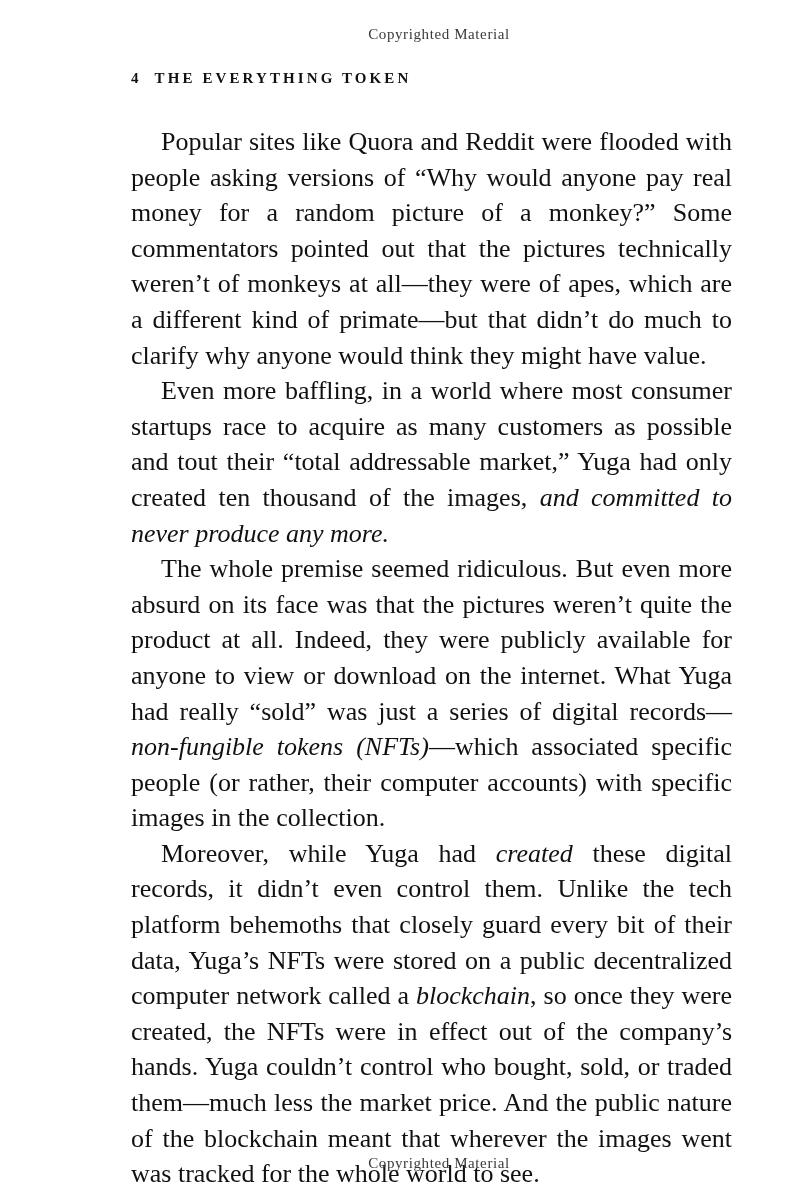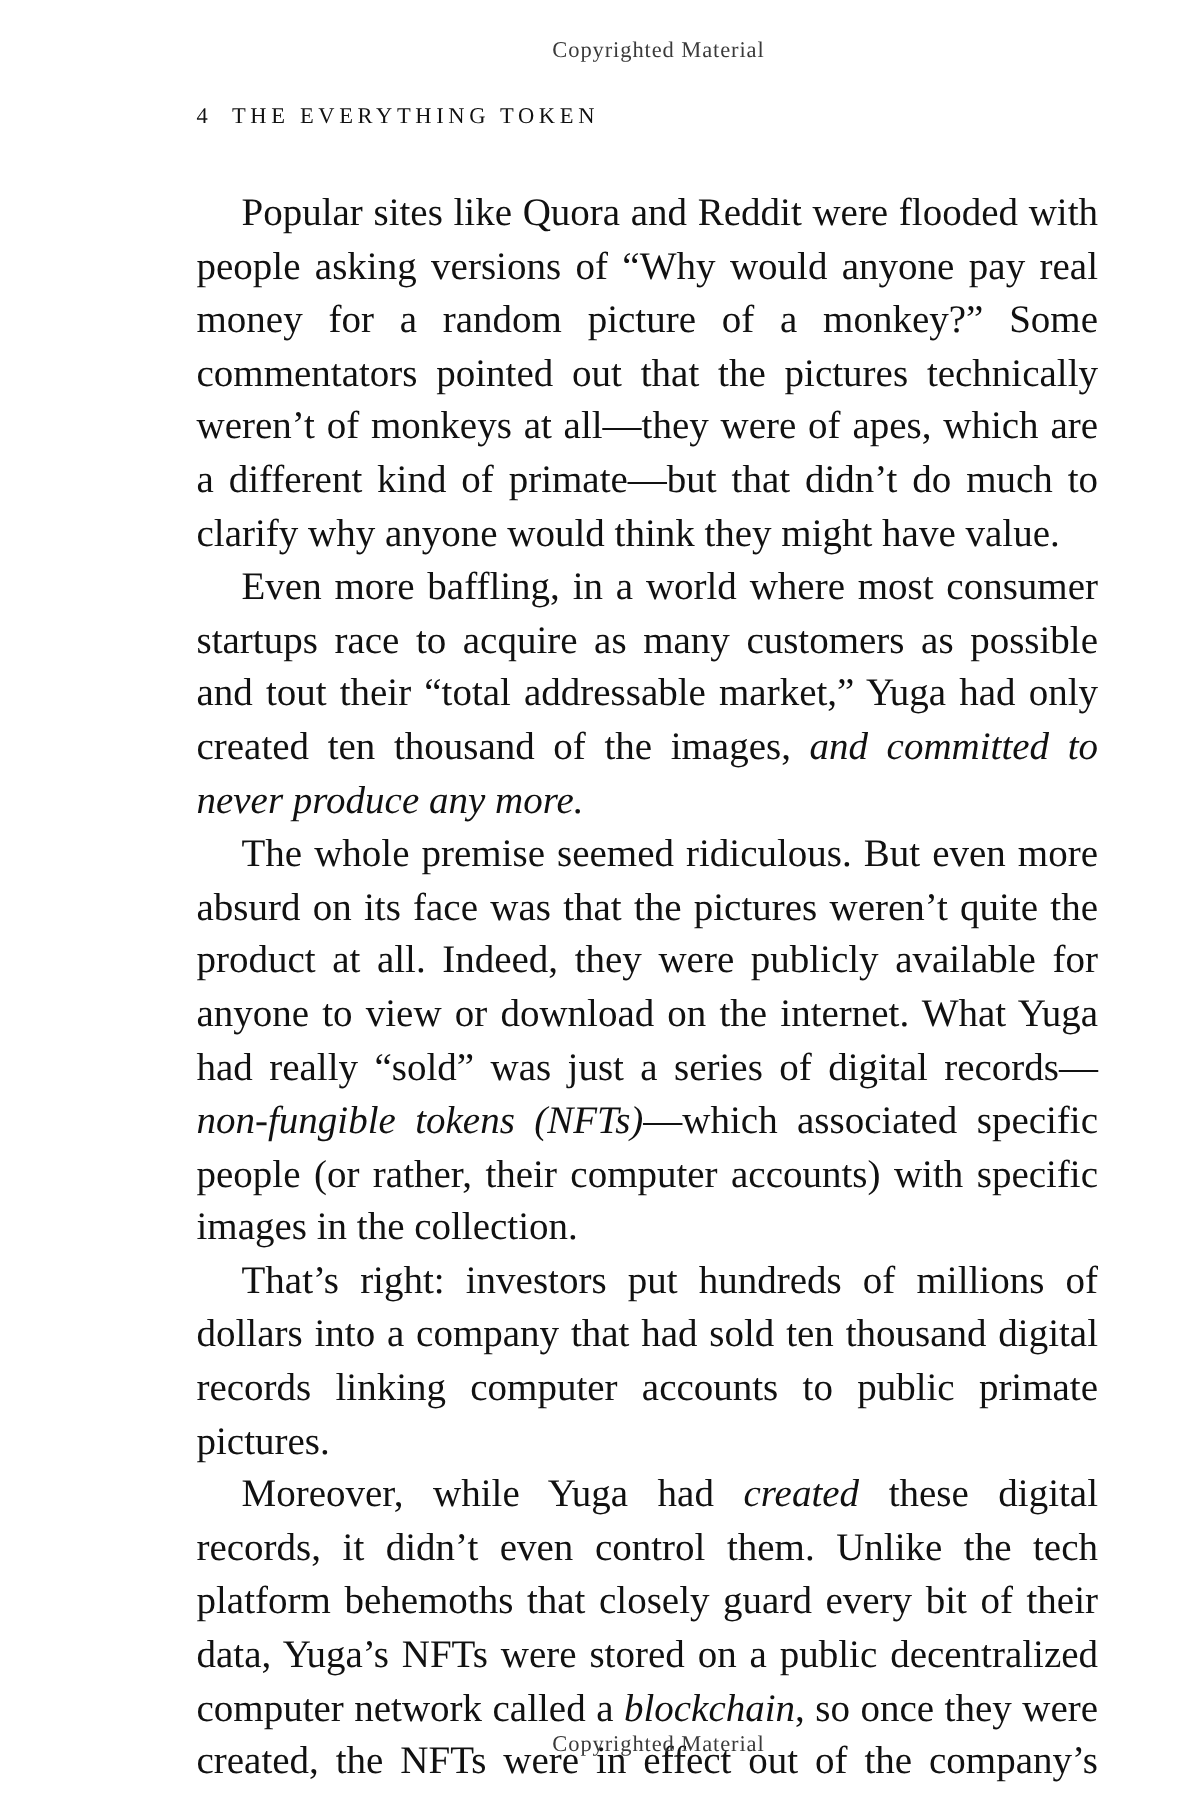--- a/index.html
+++ b/index.html
@@ -33,21 +33,21 @@
   }
   .watermark-top { top: 26px; }
   .watermark-bottom { top: 1155px; }
 
   .running-head {
     position: absolute;
     top: 70px;
     left: 92px;
     font-family: "Liberation Serif", serif;
     font-size: 15px;
-    font-weight: normal;
+    font-weight: bold;
     letter-spacing: 3.1px;
     color: #111111;
     text-transform: uppercase;
   }
   .running-head .folio {
     margin-right: 13px;
   }
 
   .body-text {
     position: absolute;
@@ -81,19 +81,18 @@
   <div class="watermark watermark-top">Copyrighted Material</div>
 
   <div class="running-head">
     <span class="folio">4</span><span class="chapter-title">THE EVERYTHING TOKEN</span>
   </div>
 
   <div class="body-text" id="body-text">
       <p><span>Popular sites like Quora and Reddit were flooded with people asking versions of “Why would anyone pay real money for a random picture of a monkey?” Some commentators pointed out that the pictures technically weren’t of monkeys at all—they were of apes, which are a different kind of primate—but that didn’t do much to clarify why anyone would think they might have value.</span></p>
       <p><span>Even more baffling, in a world where most consumer startups race to acquire as many customers as possible and tout their “total addressable market,” Yuga had only created ten thousand of the images, </span><em>and committed to never produce any more.</em></p>
       <p><span>The whole premise seemed ridiculous. But even more absurd on its face was that the pictures weren’t quite the product at all. Indeed, they were publicly available for anyone to view or download on the internet. What Yuga had really “sold” was just a series of digital records—</span><em>non-fungible tokens (NFTs)</em><span>—which associated specific people (or rather, their computer accounts) with specific images in the collection.</span></p>
-      <p><span>That’s right: investors put hundreds of millions of dollars into a company that had sold ten thousand digital records linking computer accounts to public primate pictures.</span></p>
       <p><span>Moreover, while Yuga had </span><em>created</em><span> these digital records, it didn’t even control them. Unlike the tech platform behemoths that closely guard every bit of their data, Yuga’s NFTs were stored on a public decentralized computer network called a </span><em>blockchain</em><span>, so once they were created, the NFTs were in effect out of the company’s hands. Yuga couldn’t control who bought, sold, or traded them—much less the market price. And the public nature of the blockchain meant that wherever the images went was tracked for the whole world to see.</span></p>
     </div>
 
   <div class="watermark watermark-bottom">Copyrighted Material</div>
 
 </div>
 
 </body></html>

